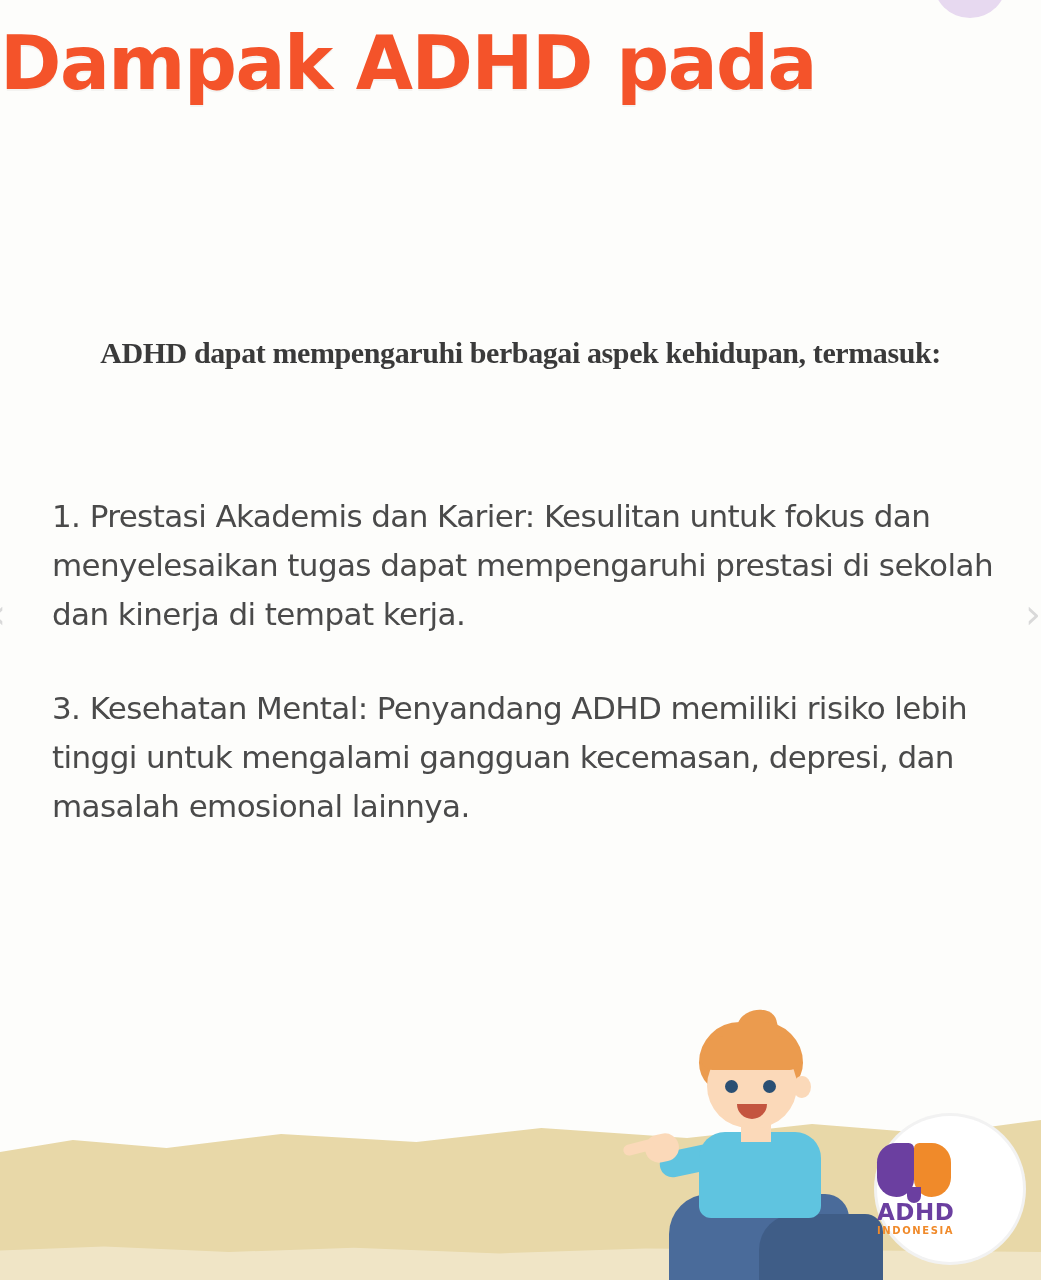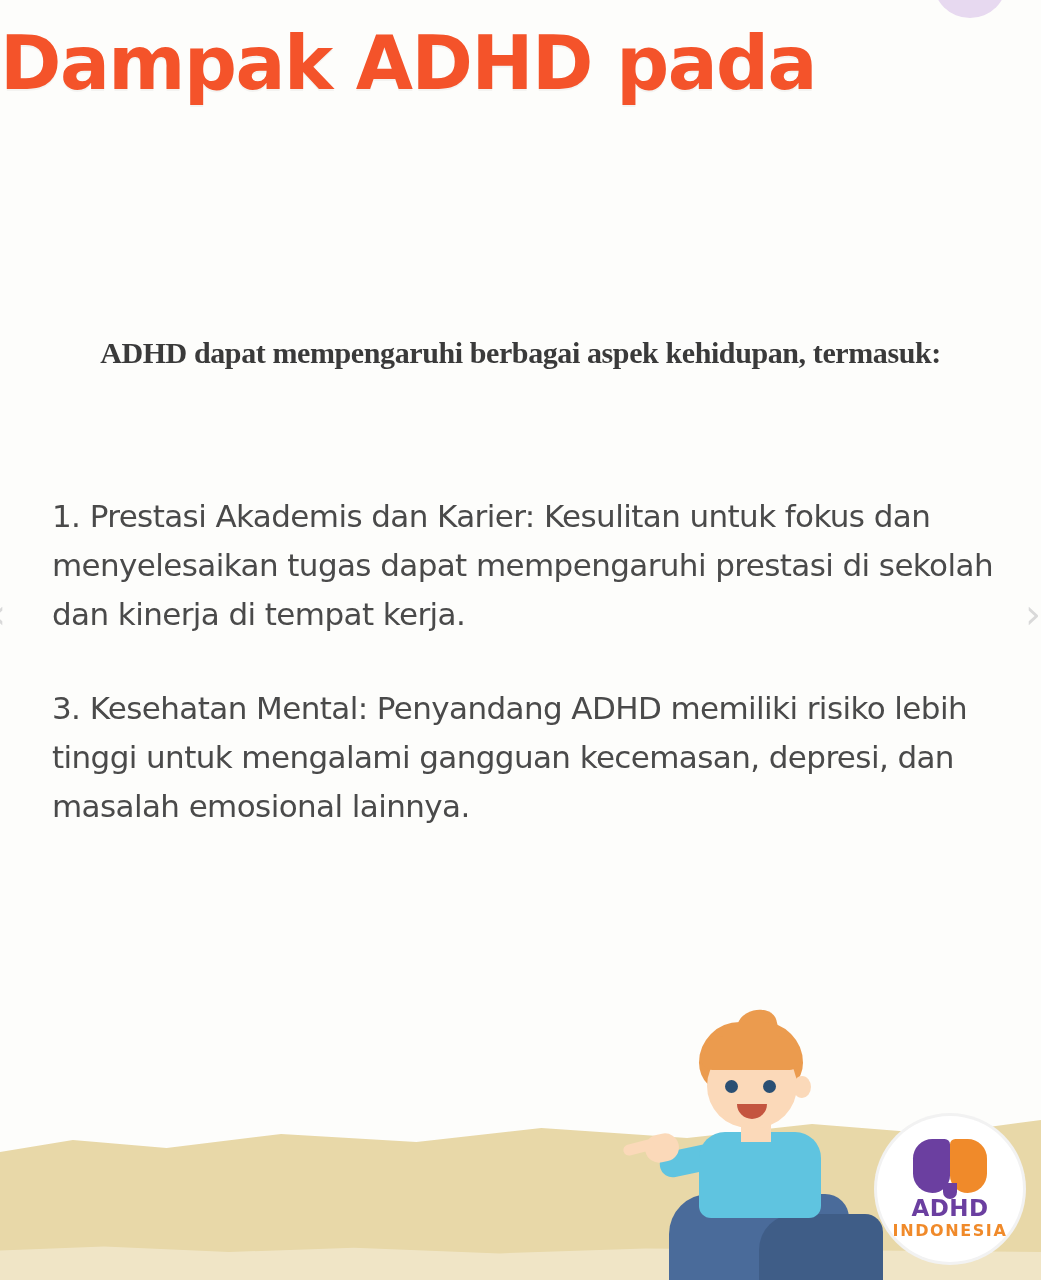--- a/index.html
+++ b/index.html
@@ -169,21 +169,21 @@
   .boy .leg2 {
     position: absolute; left: 96px; top: 196px; width: 124px; height: 66px;
     background: #3f5d87; border-radius: 36px 18px 0 0;
   }
 
   
   .logo {
     position: absolute; right: 18px; bottom: 18px;
     width: 146px; height: 146px; border-radius: 50%;
     background: #ffffff; box-shadow: 0 0 0 3px #f2f2f2;
-    display: flex; flex-direction: column; align-items: center; justify-content: center;
+    display: flex; flex-direction: column; justify-content: center;
   }
   .logo .brain {
     position: relative; width: 74px; height: 54px; margin-bottom: 2px;
   }
   .logo .brain .half {
     position: absolute; top: 0; width: 37px; height: 54px;
   }
   .logo .brain .half.l {
     left: 0; background: #6b3fa0;
     border-radius: 22px 6px 20px 22px;
@@ -195,21 +195,21 @@
   .logo .brain .stem {
     position: absolute; left: 30px; bottom: -6px; width: 14px; height: 16px;
     background: #6b3fa0; border-radius: 0 0 8px 8px;
   }
   .logo .logo-main {
     font-family: "DejaVu Sans", sans-serif;
     font-weight: bold; font-size: 23px; color: #6b3fa0; letter-spacing: 0.5px;
   }
   .logo .logo-sub {
     font-family: "DejaVu Sans", sans-serif;
-    font-weight: bold; font-size: 16px; color: #f08a2a; letter-spacing: 1.6px;
+    font-weight: bold; font-size: 10px; color: #f08a2a; letter-spacing: 1.6px;
   }
 </style>
 </head>
 <body>
 
 <div class="slide">
 
   <div class="top-bubble"></div>
 
   <div class="side-arrow left">‹</div>

